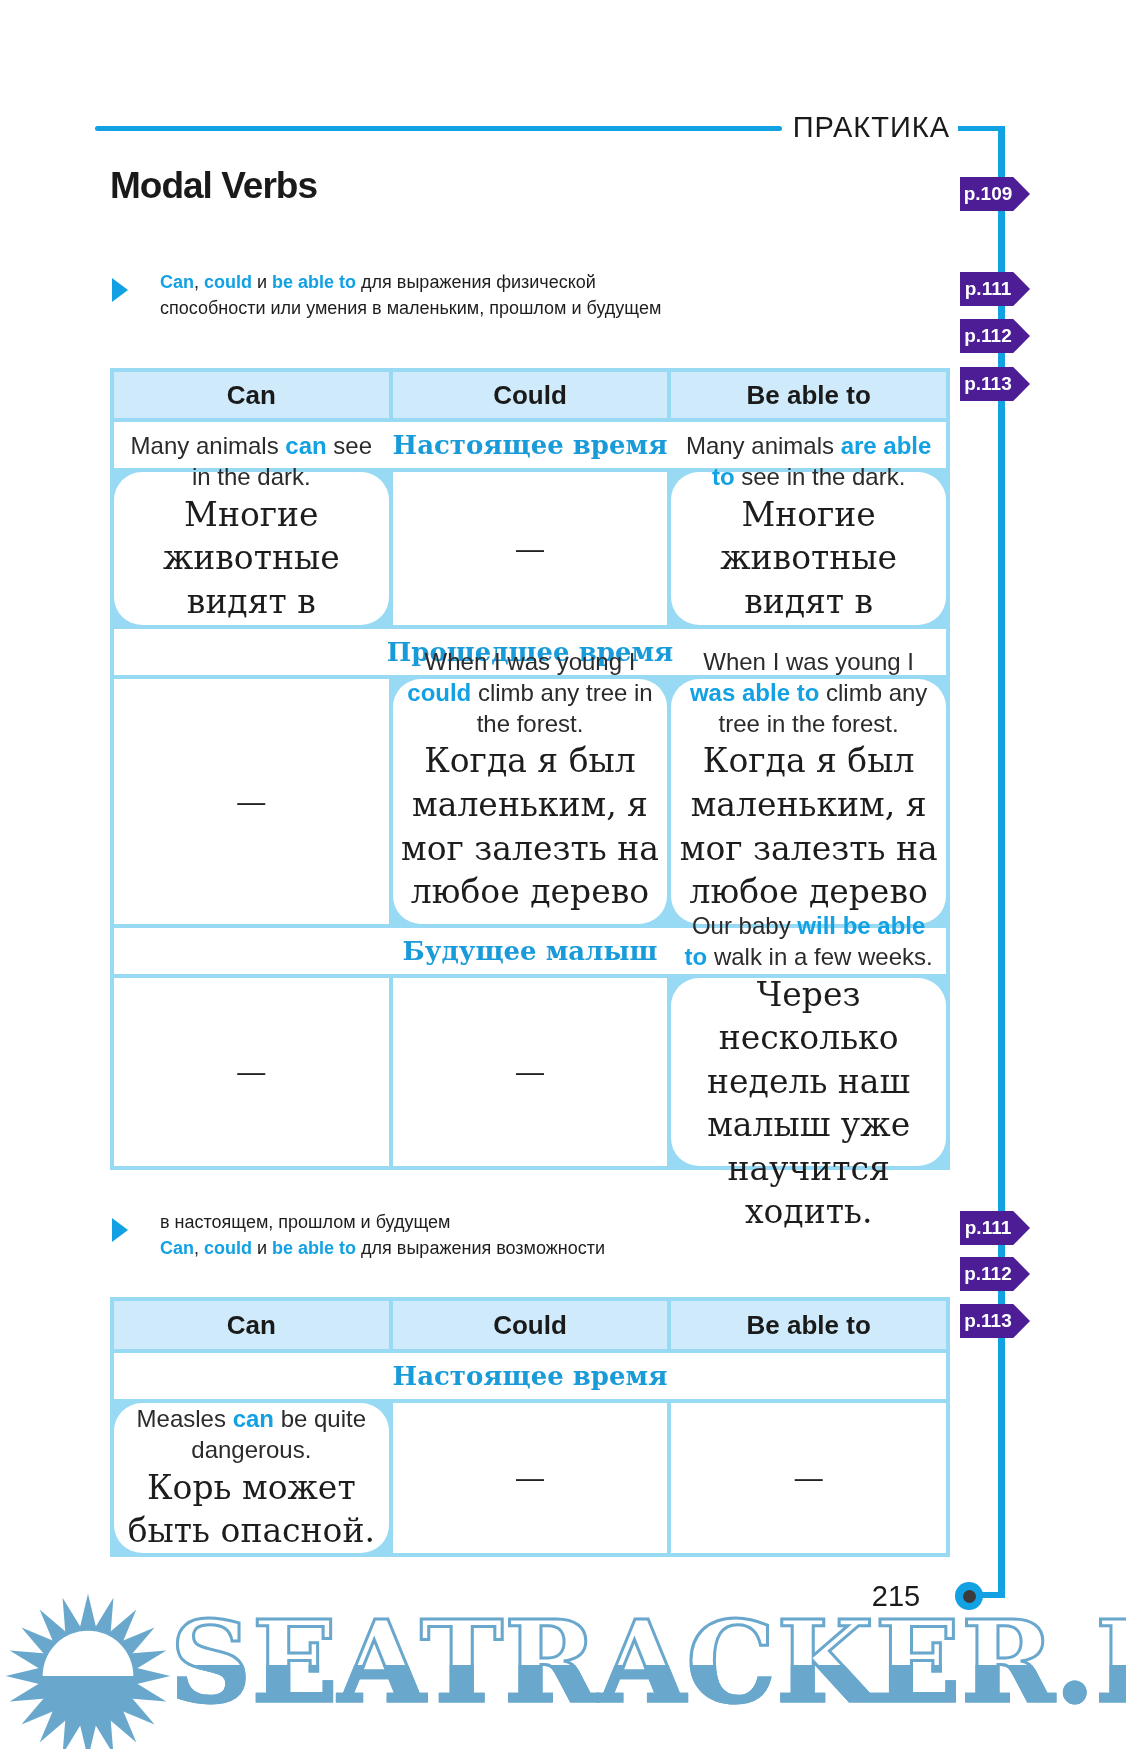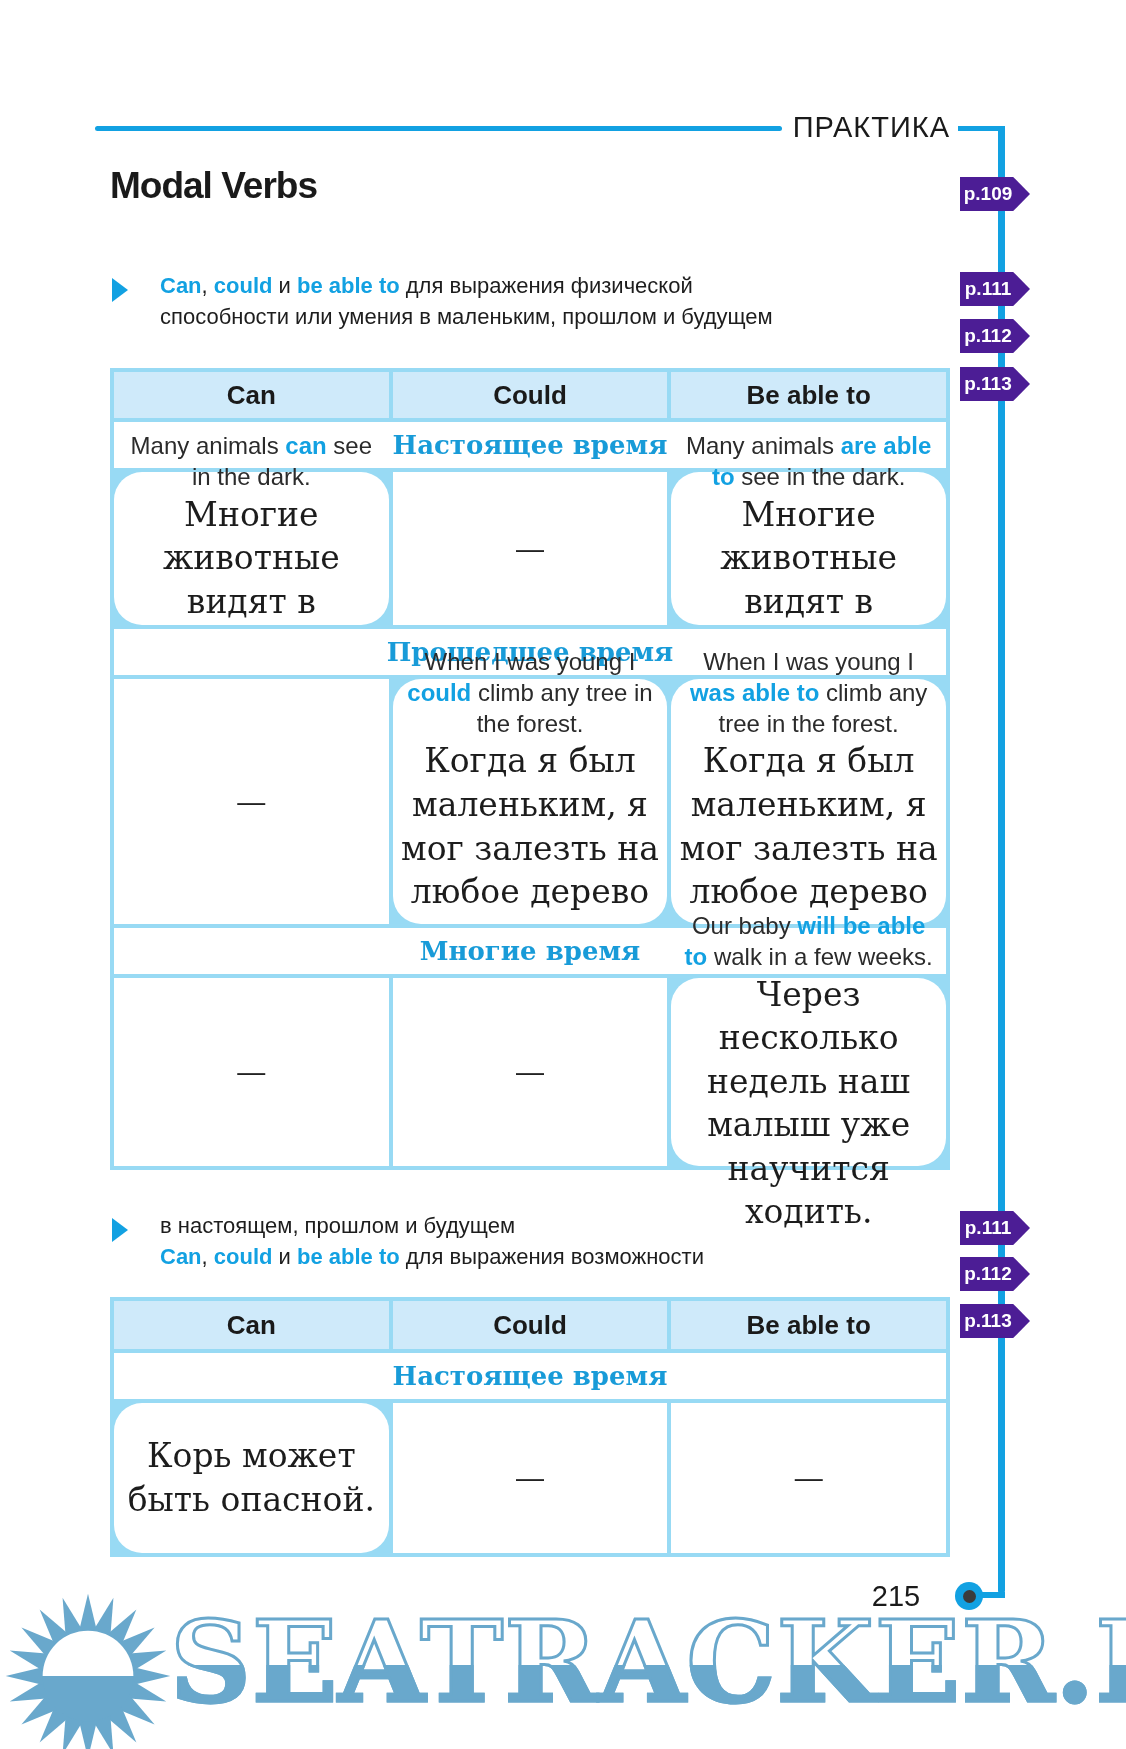--- a/index.html
+++ b/index.html
@@ -27,21 +27,21 @@
   .title { position:absolute; left:110px; top:165px; font-size:37px; font-weight:bold;
     letter-spacing:-1px; color:#1a1a1a; }
   
   .tag { position:absolute; left:960px; width:70px; height:34px; background:#4c1d95;
     clip-path:polygon(0 0, 76% 0, 100% 50%, 76% 100%, 0 100%);
     color:#fff; font-size:19px; font-weight:bold;
     display:flex; align-items:center; justify-content:center; padding-right:14px; }
   
   .bullet { position:absolute; width:16px; height:24px; background:#12a1e2;
     clip-path:polygon(0 0, 100% 50%, 0 100%); }
-  .s-heading { position:absolute; left:160px; width:680px; font-size:22px;
+  .s-heading { position:absolute; left:160px; width:680px; font-size:18px;
     line-height:1.42; color:#1d1d1d; }
   .hkw { color:#12a1e2; font-weight:bold; }
   
   .tbl { position:absolute; left:110px; width:840px; background:#98daf4;
     padding:4px; display:grid; grid-template-columns:repeat(3, 1fr); gap:4px; }
   .th { background:#cfeafa; display:flex; align-items:center; justify-content:center;
     font-size:26px; font-weight:bold; color:#1a1a1a; }
   .band { grid-column:1 / -1; background:#fff; display:flex; align-items:center;
     justify-content:center; font-family:"DejaVu Serif", serif; font-weight:bold;
     font-size:26px; color:#189bd8; }
@@ -116,21 +116,21 @@
     <div class="dash-cell">—</div>
     <div class="cell">
       <div class="en"><span>When I was young I </span><span class="kw">could</span><span> climb any tree in the forest.</span></div>
       <div class="ru">Когда я был маленьким, я мог залезть на любое дерево в лесу.</div>
     </div>
     <div class="cell">
       <div class="en"><span>When I was young I </span><span class="kw">was able to</span><span> climb any tree in the forest.</span></div>
       <div class="ru">Когда я был маленьким, я мог залезть на любое дерево в лесу.</div>
     </div>
 
-    <div class="band">Многие время</div>
+    <div class="band">Будущее малыш</div>
 
     <div class="dash-cell">—</div>
     <div class="dash-cell">—</div>
     <div class="cell">
       <div class="en"><span>Our baby </span><span class="kw">will be able to</span><span> walk in a few weeks.</span></div>
       <div class="ru">Через несколько недель наш малыш уже научится ходить.</div>
     </div>
   </div>
 
   <div class="bullet" style="left:112px; top:1218px;"></div>
@@ -140,20 +140,21 @@
   </div>
 
   <div class="tbl" id="tbl2">
     <div class="th">Can</div>
     <div class="th">Could</div>
     <div class="th">Be able to</div>
 
     <div class="band">Настоящее время</div>
 
     <div class="cell">
+      <div class="en"><span>Measles </span><span class="kw">can</span><span> be quite dangerous.</span></div>
       <div class="ru">Корь может быть опасной.</div>
     </div>
     <div class="dash-cell">—</div>
     <div class="dash-cell">—</div>
   </div>
 
   <svg class="wm-sun" viewBox="-100 -100 200 200">
     <g fill="#69a8cc">
       <polygon points="0,-98 11,-52 -11,-52"></polygon>
       <polygon points="0,-98 11,-52 -11,-52" transform="rotate(18)"></polygon>

